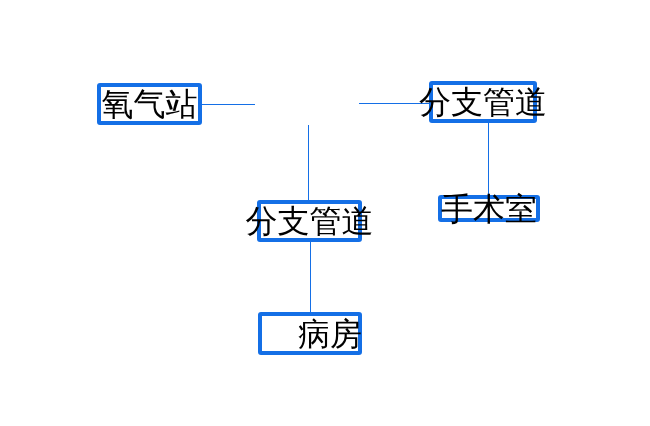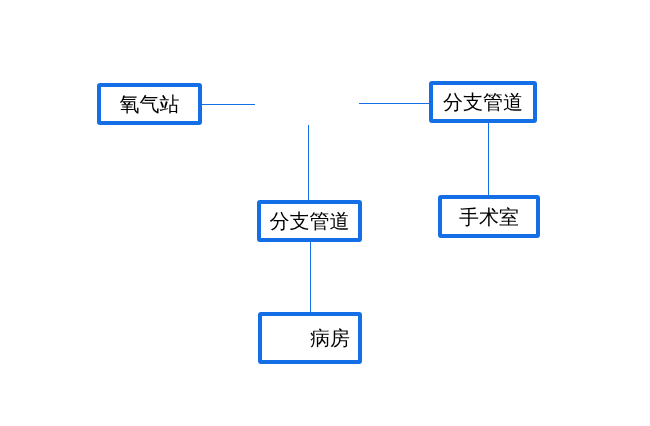--- a/index.html
+++ b/index.html
@@ -19,21 +19,21 @@
     position: absolute;
     box-sizing: border-box;
     background: #ffffff;
     border: 4px solid #146FE6;
     border-radius: 3px;
     display: flex;
     align-items: center;
     justify-content: center;
   }
   .node-label {
-    font-size: 20px;
+    font-size: 32px;
     color: #000000;
     white-space: nowrap;
     line-height: 1;
     letter-spacing: 0px;
   }
   .edge {
     position: absolute;
     background: #146FE6;
   }
 </style>
@@ -45,22 +45,22 @@
     <div class="edge" style="left: 359px; top: 103px; width: 70px; height: 1px; background: rgb(20, 111, 230);"></div>
     <div class="edge" style="left: 308px; top: 125px; width: 1px; height: 75px; background: rgb(20, 111, 230);"></div>
     <div class="edge" style="left: 488px; top: 123px; width: 1px; height: 72px; background: rgb(20, 111, 230);"></div>
     <div class="edge" style="left: 310px; top: 242px; width: 1px; height: 70px; background: rgb(20, 111, 230);"></div>
     <div class="node" style="left: 97px; top: 83px; width: 105px; height: 42px; border-color: rgb(20, 111, 230);">
       <span class="node-label" style="color: rgb(0, 0, 0);">氧气站</span>
     </div>
     <div class="node" style="left: 429px; top: 81px; width: 108px; height: 42px; border-color: rgb(20, 111, 230);">
       <span class="node-label" style="color: rgb(0, 0, 0);">分支管道</span>
     </div>
-    <div class="node" style="left: 438px; top: 195px; width: 102px; height: 43px; border-color: rgb(20, 111, 230);">
+    <div class="node" style="left: 438px; top: 195px; width: 102px; height: 27px; border-color: rgb(20, 111, 230);">
       <span class="node-label" style="color: rgb(0, 0, 0);">手术室</span>
     </div>
     <div class="node" style="left: 257px; top: 200px; width: 105px; height: 42px; border-color: rgb(20, 111, 230);">
       <span class="node-label" style="color: rgb(0, 0, 0);">分支管道</span>
     </div>
-    <div class="node" style="left: 258px; top: 312px; width: 104px; height: 52px; border-color: rgb(20, 111, 230); padding-left: 40px;">
+    <div class="node" style="left: 258px; top: 312px; width: 104px; height: 43px; border-color: rgb(20, 111, 230); padding-left: 40px;">
       <span class="node-label" style="color: rgb(0, 0, 0);">病房</span>
     </div>
   </div>
 
 </body></html>

